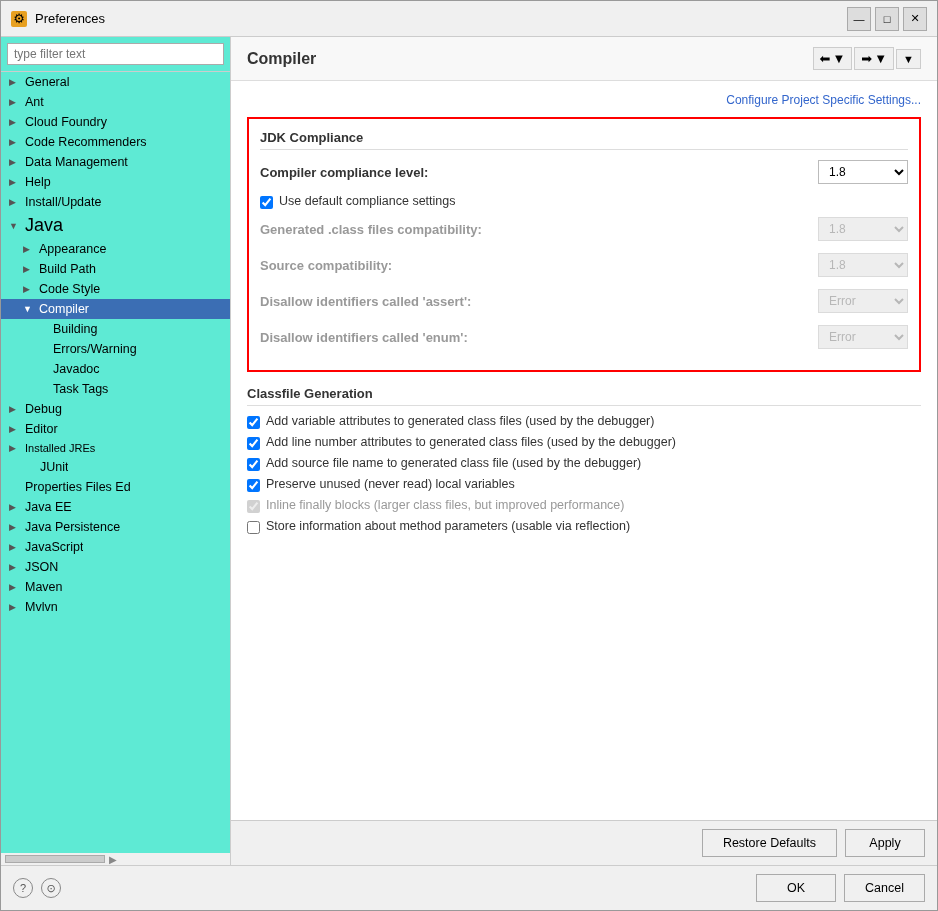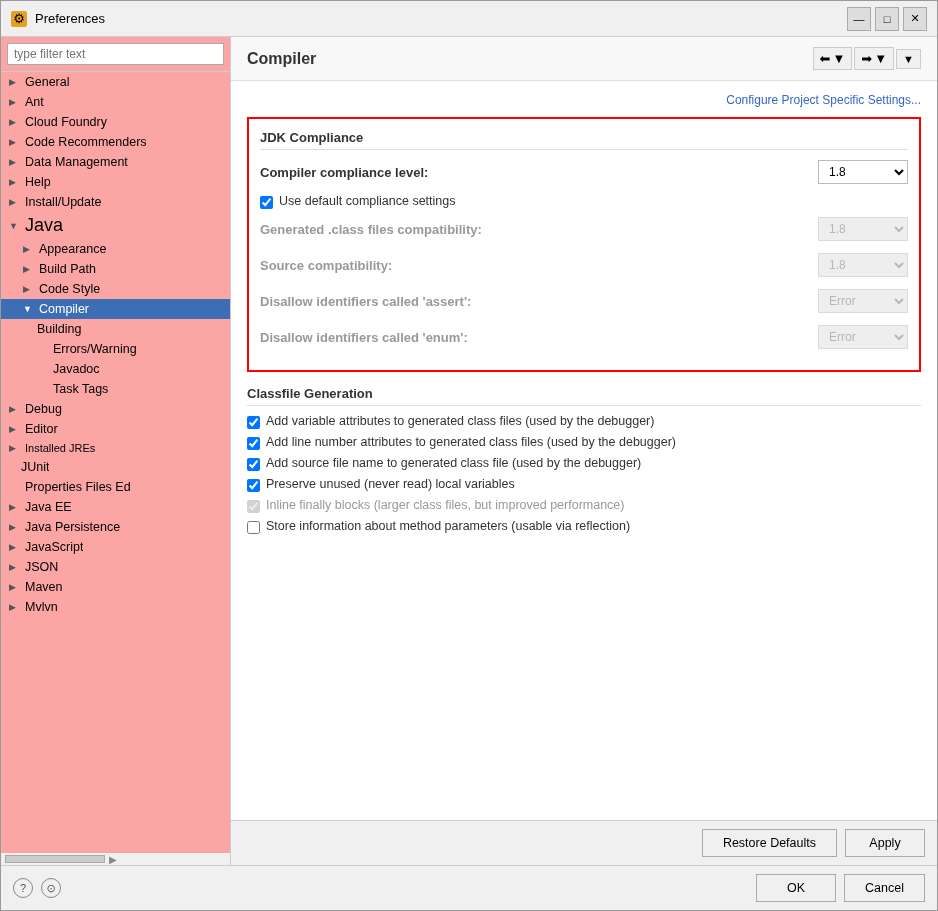--- a/index.html
+++ b/index.html
@@ -4,21 +4,21 @@
   <style>
     * { box-sizing: border-box; margin: 0; padding: 0; font-family: 'Segoe UI', Arial, sans-serif; font-size: 13px; }
     body { background: #f0f0f0; display: flex; justify-content: center; align-items: center; width: 938px; height: 911px; overflow: hidden; }
     .dialog { width: 938px; height: 911px; background: #f0f0f0; border: 1px solid #999; display: flex; flex-direction: column; box-shadow: 2px 2px 8px rgba(0,0,0,0.3); }
     .title-bar { background: #f0f0f0; padding: 8px 10px; display: flex; align-items: center; gap: 8px; border-bottom: 1px solid #ccc; height: 36px; }
     .title-bar-icon { width: 16px; height: 16px; background: #e8a020; border-radius: 2px; display: flex; align-items: center; justify-content: center; font-size: 10px; }
     .title-bar-text { font-size: 13px; font-weight: normal; flex: 1; }
     .title-bar-controls { display: flex; gap: 4px; }
     .title-btn { width: 24px; height: 24px; background: #ddd; border: 1px solid #aaa; cursor: pointer; display: flex; align-items: center; justify-content: center; font-size: 11px; }
     .content { display: flex; flex: 1; overflow: hidden; }
-    .sidebar { width: 230px; background: #fca5a5; border-right: 1px solid #ccc; display: flex; flex-direction: column; overflow: hidden; }
+    .sidebar { width: 230px; background: #5eead4; border-right: 1px solid #ccc; display: flex; flex-direction: column; overflow: hidden; }
     .filter-box { padding: 6px; border-bottom: 1px solid #ccc; }
     .filter-input { width: 100%; padding: 3px 6px; border: 1px solid #aaa; font-size: 12px; color: #888; outline: none; }
     .tree { flex: 1; overflow-y: auto; overflow-x: hidden; }
     .tree-item { padding: 3px 0 3px 8px; cursor: pointer; display: flex; align-items: center; gap: 4px; white-space: nowrap; overflow: hidden; }
     .tree-arrow { width: 12px; font-size: 9px; color: #555; flex-shrink: 0; }
     .tree-label { font-size: 12.5px; overflow: hidden; text-overflow: ellipsis; }
     .main { flex: 1; display: flex; flex-direction: column; overflow: hidden; }
     .main-header { padding: 8px 16px; display: flex; align-items: center; justify-content: space-between; border-bottom: 1px solid #ddd; background: #f8f8f8; height: 44px; }
     .main-title { font-size: 16px; font-weight: bold; color: #333; }
     .nav-buttons { display: flex; align-items: center; gap: 2px; }
@@ -112,21 +112,21 @@
             <span class="tree-label" style="font-size: 12.5px;">Build Path</span>
           </div>
           <div class="tree-item" style="padding-left: 22px;">
             <span class="tree-arrow" style="font-size: 9px; color: rgb(85, 85, 85); width: 12px; display: inline-block; flex-shrink: 0;">▶</span>
             <span class="tree-label" style="font-size: 12.5px;">Code Style</span>
           </div>
           <div class="tree-item tree-selected-indicator" style="padding-left: 22px; background: rgb(59, 110, 180); color: white;">
             <span class="tree-arrow" style="font-size: 9px; color: white; width: 12px; display: inline-block; flex-shrink: 0;">▼</span>
             <span class="tree-label" style="font-size: 12.5px;">Compiler</span>
           </div>
-          <div class="tree-item" style="padding-left: 20px;">
+          <div class="tree-item" style="padding-left: 36px;">
             <span class="tree-arrow" style="font-size: 9px; color: rgb(85, 85, 85); width: 12px; display: inline-block; flex-shrink: 0;"></span>
             <span class="tree-label" style="font-size: 12.5px;">Building</span>
           </div>
           <div class="tree-item" style="padding-left: 36px;">
             <span class="tree-arrow" style="font-size: 9px; color: rgb(85, 85, 85); width: 12px; display: inline-block; flex-shrink: 0;"></span>
             <span class="tree-label" style="font-size: 12.5px;">Errors/Warning</span>
           </div>
           <div class="tree-item" style="padding-left: 36px;">
             <span class="tree-arrow" style="font-size: 9px; color: rgb(85, 85, 85); width: 12px; display: inline-block; flex-shrink: 0;"></span>
             <span class="tree-label" style="font-size: 12.5px;">Javadoc</span>
@@ -140,21 +140,21 @@
             <span class="tree-label" style="font-size: 12.5px;">Debug</span>
           </div>
           <div class="tree-item" style="padding-left: 8px;">
             <span class="tree-arrow" style="font-size: 9px; color: rgb(85, 85, 85); width: 12px; display: inline-block; flex-shrink: 0;">▶</span>
             <span class="tree-label" style="font-size: 12.5px;">Editor</span>
           </div>
           <div class="tree-item" style="padding-left: 8px;">
             <span class="tree-arrow" style="font-size: 9px; color: rgb(85, 85, 85); width: 12px; display: inline-block; flex-shrink: 0;">▶</span>
             <span class="tree-label" style="font-size: 11px;">Installed JREs</span>
           </div>
-          <div class="tree-item" style="padding-left: 4px;">
+          <div class="tree-item" style="padding-left: 23px;">
             <span class="tree-arrow" style="font-size: 9px; color: rgb(85, 85, 85); width: 12px; display: inline-block; flex-shrink: 0;"></span>
             <span class="tree-label" style="font-size: 12.5px;">JUnit</span>
           </div>
           <div class="tree-item" style="padding-left: 8px;">
             <span class="tree-arrow" style="font-size: 9px; color: rgb(85, 85, 85); width: 12px; display: inline-block; flex-shrink: 0;"></span>
             <span class="tree-label" style="font-size: 12.5px;">Properties Files Ed</span>
           </div>
           <div class="tree-item" style="padding-left: 8px;">
             <span class="tree-arrow" style="font-size: 9px; color: rgb(85, 85, 85); width: 12px; display: inline-block; flex-shrink: 0;">▶</span>
             <span class="tree-label" style="font-size: 12.5px;">Java EE</span>

